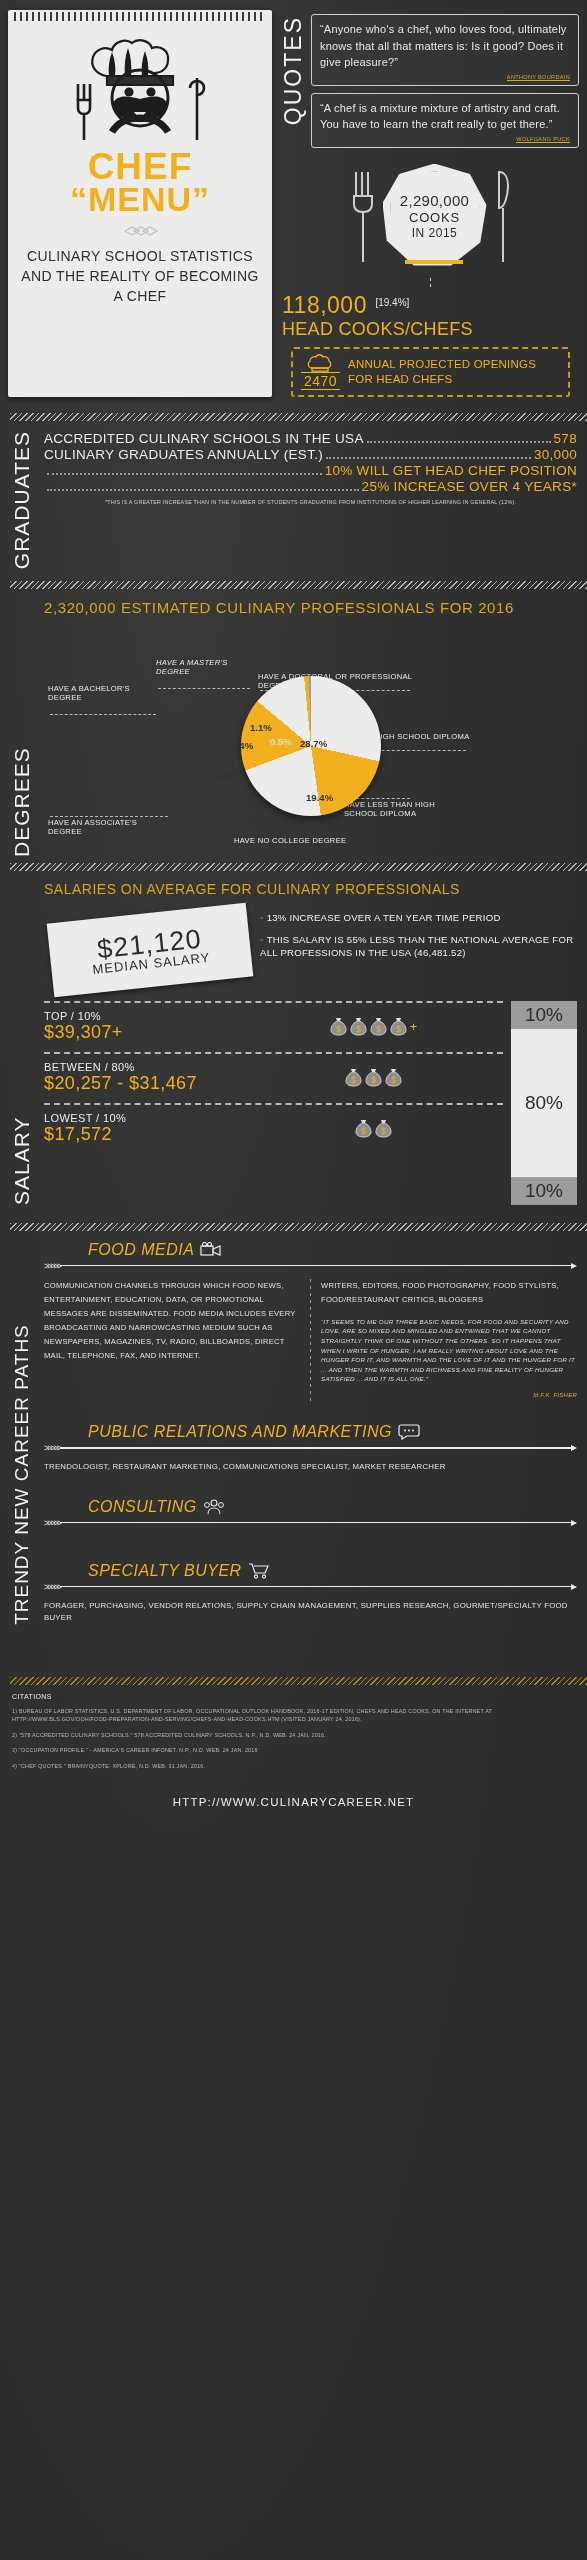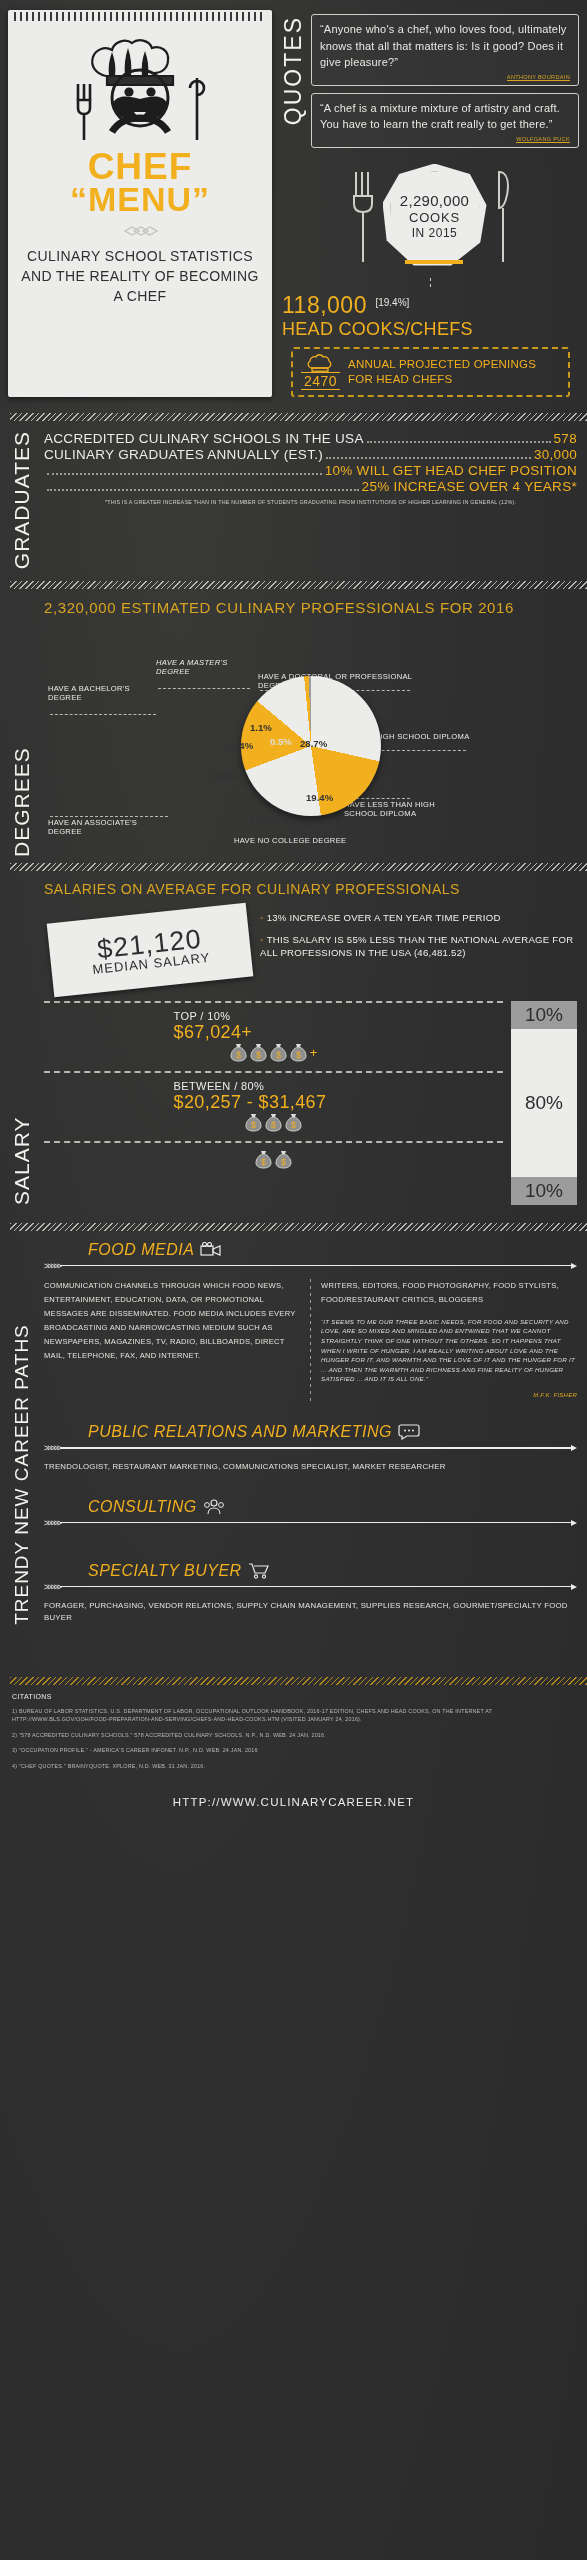--- a/index.html
+++ b/index.html
@@ -198,21 +198,21 @@
   .sal-tag .amt { font-size: 27px; letter-spacing: 1px; }
   .sal-tag .cap { font-size: 13px; letter-spacing: 1px; margin-top: -4px; }
   .sal-bullets { flex: 1; padding-top: 4px; }
   .bullet { font-size: 9.6px; line-height: 1.45; margin-bottom: 8px; letter-spacing: .25px; }
   .bullet .dot { color: #d9a520; margin-right: 3px; }
 
   .tiers { display: flex; gap: 8px; margin-top: 14px; }
   .tier-list { flex: 1; }
   .tier {
     border-top: 2px dashed #b9b9b3; padding: 7px 0 9px;
-    display: flex; align-items: center; flex-direction: column;
+    display: flex; 
   }
   .tier:first-child { border-top: 2px dashed #b9b9b3; }
   .tier-info { width: 200px; }
   .tier-name { font-size: 11px; color: #ececea; letter-spacing: .4px; }
   .tier-amt { font-size: 18px; color: #f2b01e; letter-spacing: .4px; }
   .bags { display: flex; align-items: center; gap: 3px; flex: 1; justify-content: center; }
   .bag { width: 17px; height: 19px; }
   .plus { color: #f2b01e; font-size: 13px; }
   .tier-bar {
     width: 66px; display: flex; flex-direction: column;
@@ -482,21 +482,21 @@
           </div>
         </div>
       </div>
 
       <div class="tiers">
         <div class="tier-list">
 
           <div class="tier">
             <div class="tier-info">
               <div class="tier-name">TOP / 10%</div>
-              <div class="tier-amt">$67,024+</div>
+              <div class="tier-amt">$39,307+</div>
             </div>
             <div class="bags">
               <svg class="bag" viewBox="0 0 17 19">
                   <path d="M6 1h5l-1 3h-3z" fill="#ddd"></path>
                   <path d="M9 4c4 1 7 5 7 9 0 3-3 5-7.5 5S1 16 1 13c0-4 3-8 7-9z" fill="#8e8e8e" stroke="#cfcfc9"></path>
                   <text x="8.5" y="15" font-size="9" fill="#f2b01e" text-anchor="middle" font-family="Liberation Sans">$</text>
                 </svg>
               <svg class="bag" viewBox="0 0 17 19">
                   <path d="M6 1h5l-1 3h-3z" fill="#ddd"></path>
                   <path d="M9 4c4 1 7 5 7 9 0 3-3 5-7.5 5S1 16 1 13c0-4 3-8 7-9z" fill="#8e8e8e" stroke="#cfcfc9"></path>
@@ -534,20 +534,24 @@
                 </svg>
               <svg class="bag" viewBox="0 0 17 19">
                   <path d="M6 1h5l-1 3h-3z" fill="#ddd"></path>
                   <path d="M9 4c4 1 7 5 7 9 0 3-3 5-7.5 5S1 16 1 13c0-4 3-8 7-9z" fill="#8e8e8e" stroke="#cfcfc9"></path>
                   <text x="8.5" y="15" font-size="9" fill="#f2b01e" text-anchor="middle" font-family="Liberation Sans">$</text>
                 </svg>
             </div>
           </div>
 
           <div class="tier">
+            <div class="tier-info">
+              <div class="tier-name">LOWEST / 10%</div>
+              <div class="tier-amt">$17,572</div>
+            </div>
             <div class="bags">
               <svg class="bag" viewBox="0 0 17 19">
                   <path d="M6 1h5l-1 3h-3z" fill="#ddd"></path>
                   <path d="M9 4c4 1 7 5 7 9 0 3-3 5-7.5 5S1 16 1 13c0-4 3-8 7-9z" fill="#8e8e8e" stroke="#cfcfc9"></path>
                   <text x="8.5" y="15" font-size="9" fill="#f2b01e" text-anchor="middle" font-family="Liberation Sans">$</text>
                 </svg>
               <svg class="bag" viewBox="0 0 17 19">
                   <path d="M6 1h5l-1 3h-3z" fill="#ddd"></path>
                   <path d="M9 4c4 1 7 5 7 9 0 3-3 5-7.5 5S1 16 1 13c0-4 3-8 7-9z" fill="#8e8e8e" stroke="#cfcfc9"></path>
                   <text x="8.5" y="15" font-size="9" fill="#f2b01e" text-anchor="middle" font-family="Liberation Sans">$</text>

